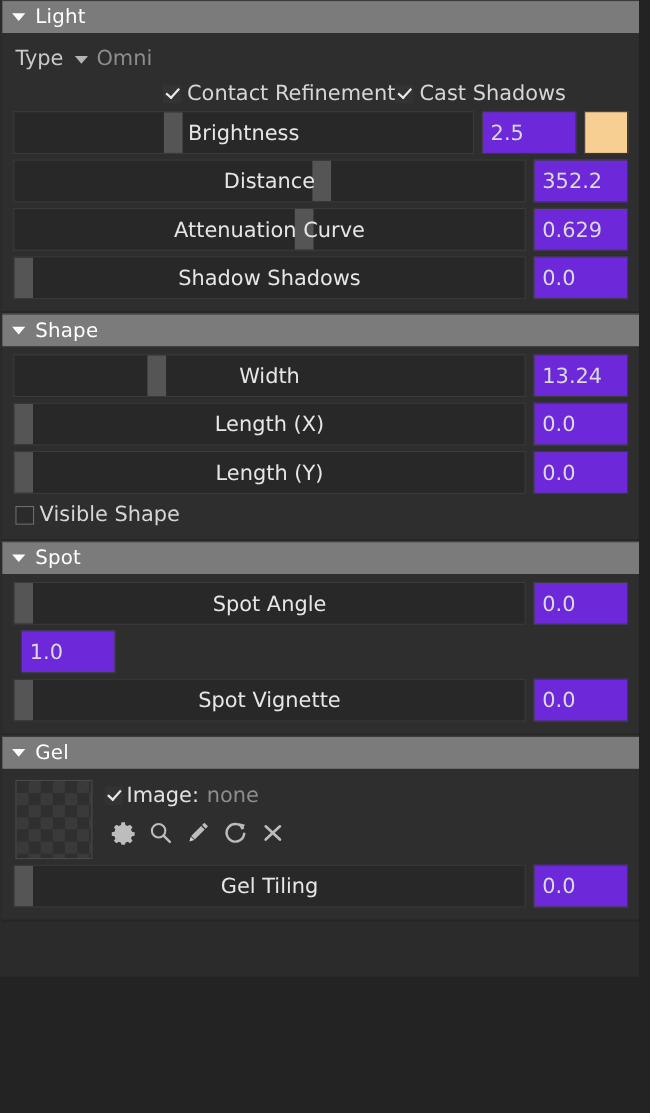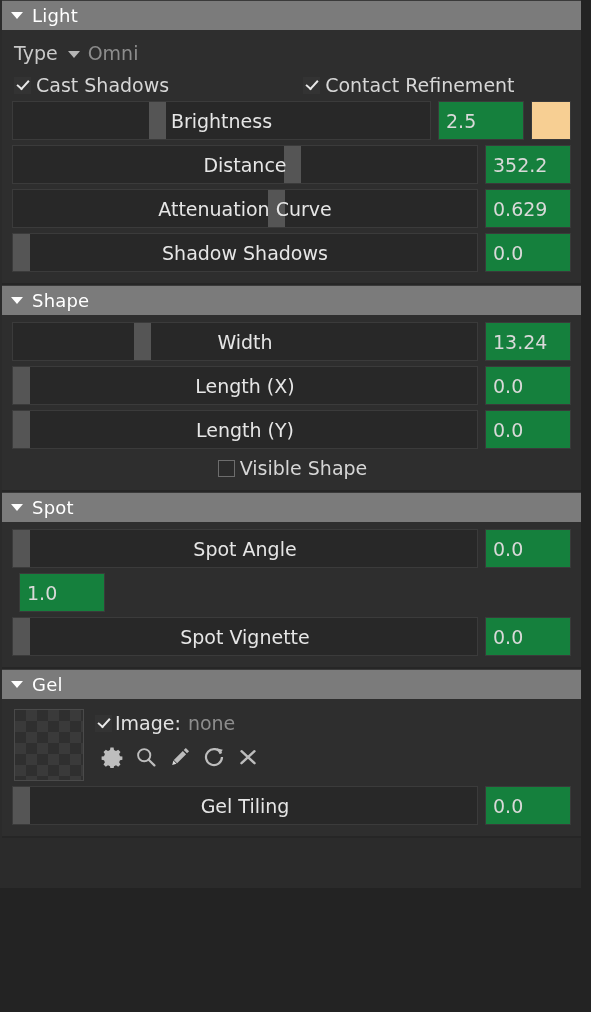--- a/index.html
+++ b/index.html
@@ -76,21 +76,20 @@
     color: #8d8d8d;
     font-size: 19px;
   }
 
   
   .check-row {
     display: flex;
     align-items: center;
     height: 30px;
     padding-left: 2px;
-    justify-content: center;
   }
   .check-row.two { justify-content: flex-start; }
   .cb-group {
     display: flex;
     align-items: center;
   }
   .cb-group.right { margin-left: 134px; }
 
   .cb {
     width: 17px; height: 17px;
@@ -151,21 +150,21 @@
     justify-content: center;
     color: #e6e6e6;
     font-size: 19px;
     pointer-events: none;
   }
   .valbox {
     flex: 0 0 auto;
     width: 86px;
     height: 39px;
     margin-left: 7px;
-    background: #15803d;
+    background: #6d28d9;
     border: 1px solid #3a3a3a;
     box-sizing: border-box;
     display: flex;
     align-items: center;
     padding-left: 7px;
     color: #d9d9d9;
     font-size: 19px;
   }
 
   .swatch {
@@ -230,27 +229,27 @@
   </div>
   <div class="sec-body">
 
     <div class="type-row">
       <span class="type-label">Type</span>
       <span class="type-tri"></span>
       <span class="type-value">Omni</span>
     </div>
 
     <div class="check-row two">
+      <span class="cb-group right">
+        <span class="cb on"></span>
+        <span class="cb-label">Contact Refinement</span>
+      </span>
       <span class="cb-group">
         <span class="cb on"></span>
         <span class="cb-label">Cast Shadows</span>
-      </span>
-      <span class="cb-group right">
-        <span class="cb on"></span>
-        <span class="cb-label">Contact Refinement</span>
       </span>
     </div>
 
     <div class="slider-row">
       <span class="slider">
         <span class="slider-handle" style="left:32.5%"></span>
         <span class="slider-name">Brightness</span>
       </span>
       <span class="valbox">2.5</span>
       <span class="swatch" style="background:#f7cf93"></span>

